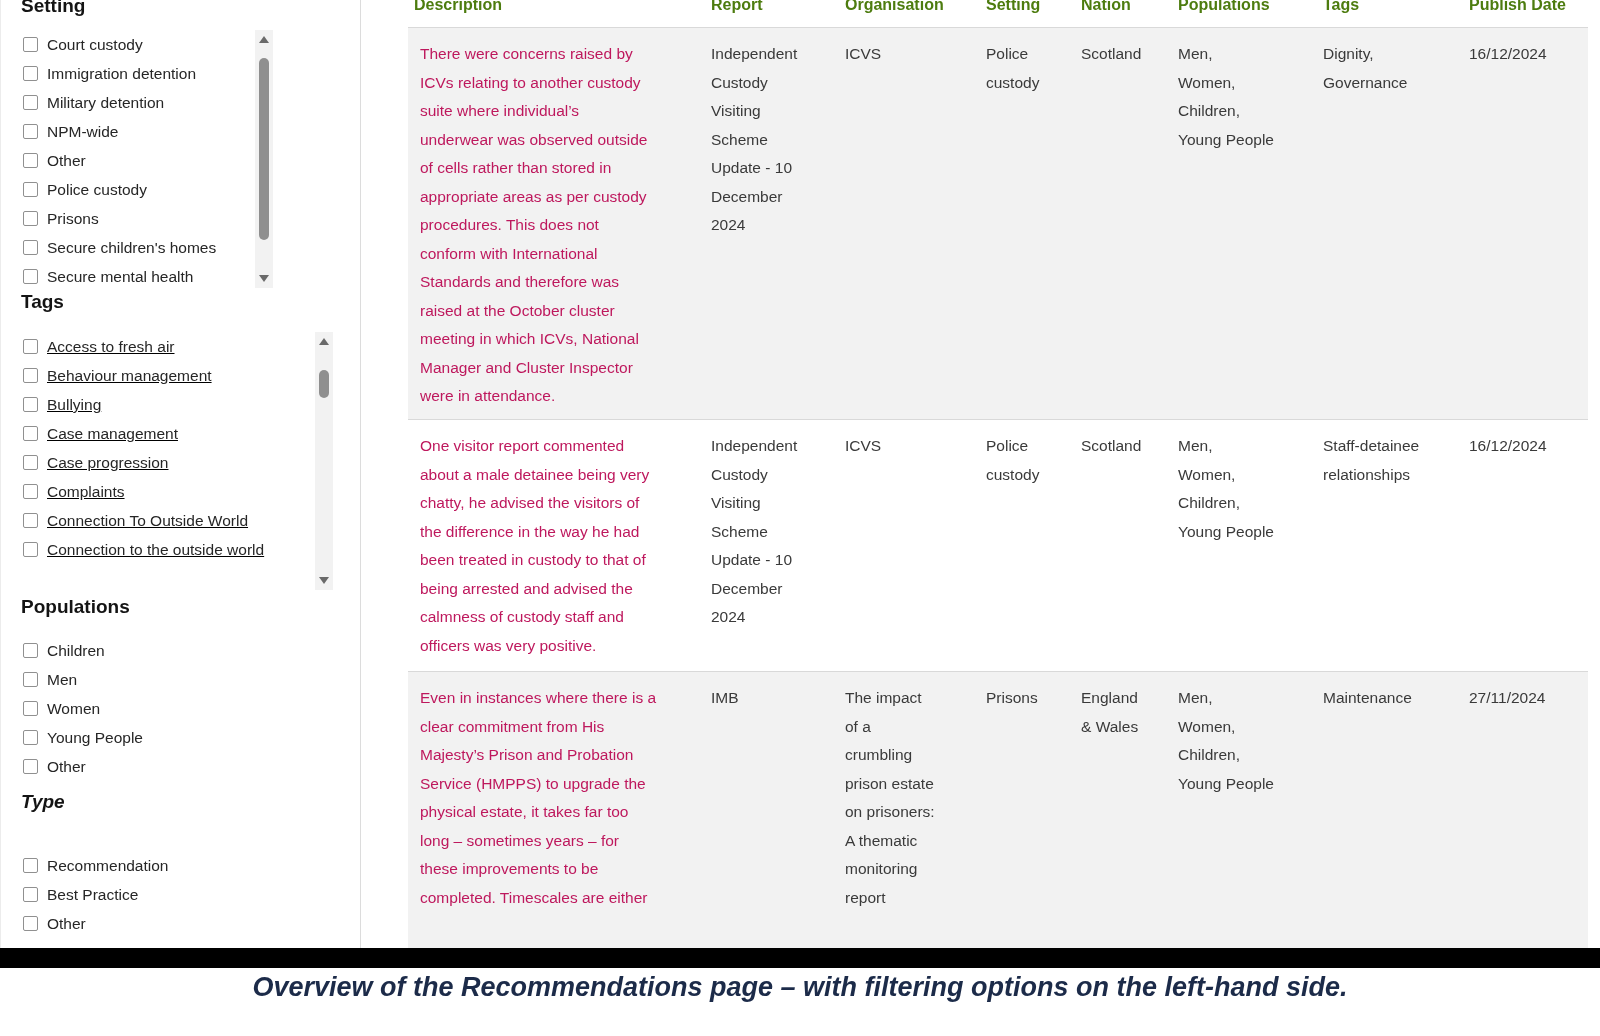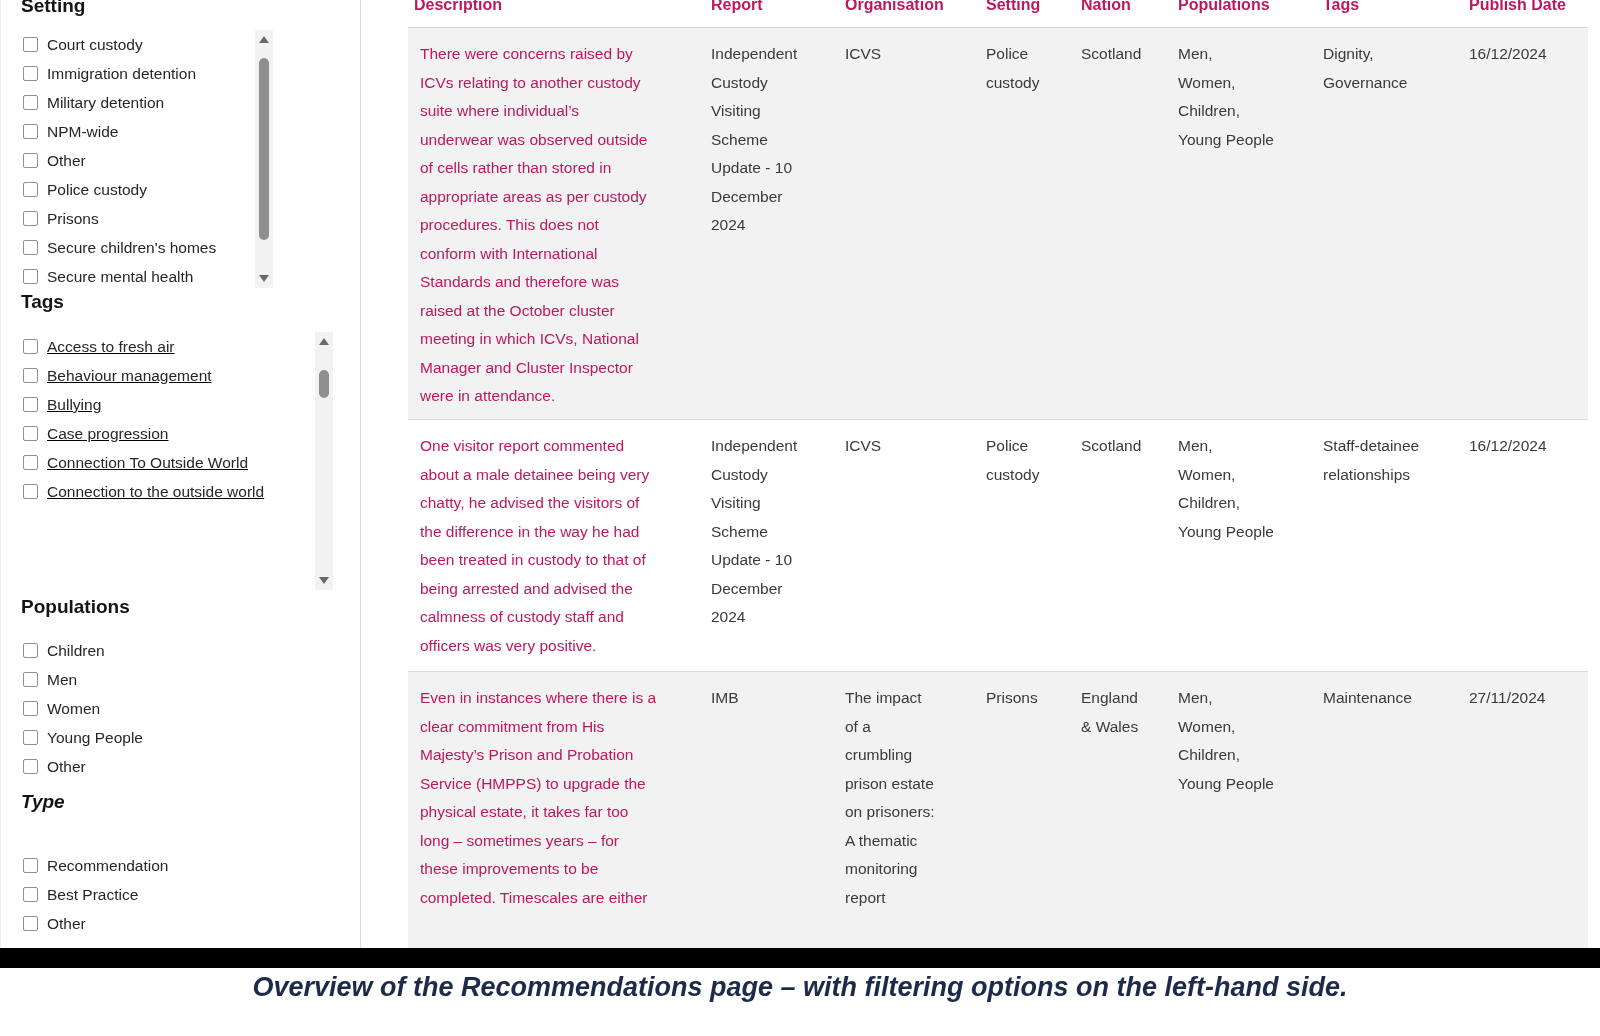--- a/index.html
+++ b/index.html
@@ -21,21 +21,21 @@
          border-left:5px solid transparent;border-right:5px solid transparent;border-bottom:7px solid #6a6a6a;font-size:0;}
   .sb-down{position:absolute;bottom:6px;left:4px;width:0;height:0;
          border-left:5px solid transparent;border-right:5px solid transparent;border-top:7px solid #6a6a6a;font-size:0;}
   .sb-thumb{position:absolute;left:4px;width:10px;border-radius:5px;background:#8f8f8f;}
 
   
   .table{position:absolute;left:408px;top:0;width:1180px;}
   .trow{display:grid;grid-template-columns:303px 134px 141px 95px 97px 145px 146px 119px;
         font-size:15.5px;line-height:28.5px;color:#3a3a3a;box-sizing:border-box;}
   .thead{height:28px;background:#fff;border-bottom:1px solid #d9d9d9;overflow:hidden;
-         color:#be185d;font-weight:bold;font-size:16px;}
+         color:#4d7c0f;font-weight:bold;font-size:16px;}
   .thead>.th{margin-top:-9px;white-space:nowrap;}
   .th-desc{padding-left:6px;}
   .cell{white-space:pre-line;padding-top:12px;padding-right:14px;box-sizing:border-box;}
   .desc{padding-left:12px;padding-right:22px;color:#be185d;}
   .r-gray{background:#f2f2f2;}
   .r-white{background:#fff;}
   .row1{height:392px;border-bottom:1px solid #d9d9d9;}
   .row2{height:252px;border-bottom:1px solid #d9d9d9;}
   .row3{height:280px;}
 
@@ -108,21 +108,29 @@
         <label class="chk">
             <span class="box"></span>
             <span class="lbl">Behaviour management</span>
           </label>
         <label class="chk">
             <span class="box"></span>
             <span class="lbl">Bullying</span>
           </label>
         <label class="chk">
             <span class="box"></span>
+            <span class="lbl">Case management</span>
+          </label>
+        <label class="chk">
+            <span class="box"></span>
             <span class="lbl">Case progression</span>
+          </label>
+        <label class="chk">
+            <span class="box"></span>
+            <span class="lbl">Complaints</span>
           </label>
         <label class="chk">
             <span class="box"></span>
             <span class="lbl">Connection To Outside World</span>
           </label>
         <label class="chk" style="width:250px;">
             <span class="box"></span>
             <span class="lbl">Connection to the outside world</span>
           </label>
       </div>

